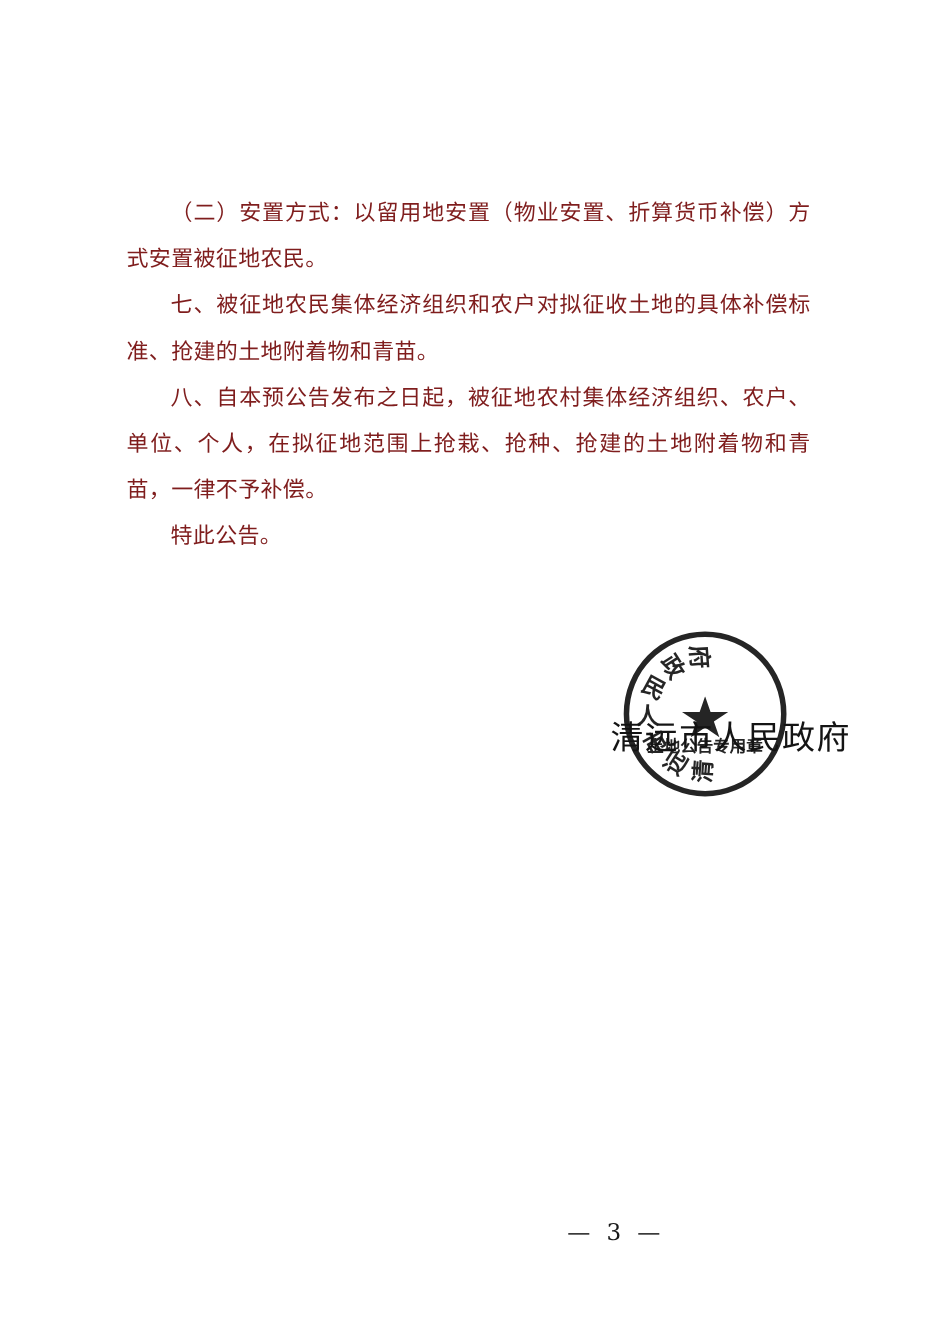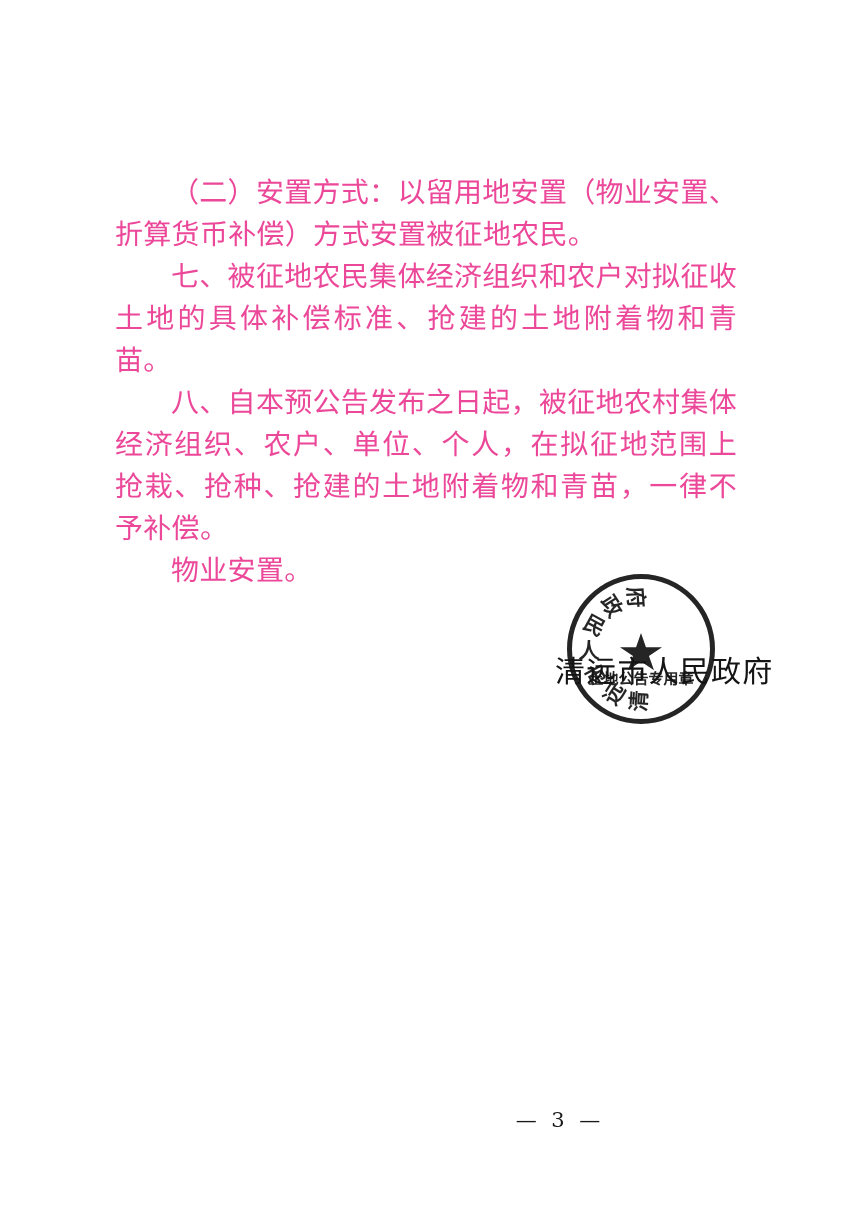--- a/index.html
+++ b/index.html
@@ -19,28 +19,28 @@
   }
 
   
   .body-block {
     position: absolute;
     left: 115px;
     top: 172px;
     width: 622px;
   }
   .para {
-    font-size: 28px;
+    font-size: 20px;
     line-height: 42px;
     text-align: justify;
     text-align-last: left;
     letter-spacing: 0.3px;
     margin: 0;
     text-indent: 2em;
-    color: #ec4899;
+    color: #7f1d1d;
     font-weight: 500;
   }
   .para + .para {
     margin-top: 0;
   }
 
   
   .sign-block {
     position: absolute;
     left: 540px;
@@ -129,21 +129,21 @@
 </style>
 </head>
 <body>
 
 <div class="page">
 
   <div class="body-block">
     <p class="para">（二）安置方式：以留用地安置（物业安置、折算货币补偿）方式安置被征地农民。</p>
     <p class="para">七、被征地农民集体经济组织和农户对拟征收土地的具体补偿标准、抢建的土地附着物和青苗。</p>
     <p class="para">八、自本预公告发布之日起，被征地农村集体经济组织、农户、单位、个人，在拟征地范围上抢栽、抢种、抢建的土地附着物和青苗，一律不予补偿。</p>
-    <p class="para">物业安置。</p>
+    <p class="para">特此公告。</p>
   </div>
 
   <div class="sign-block">
 
     <div class="sign-lines">
       <div class="sign-line">清远市人民政府</div>
     </div>
 
     <div class="seal">
       <div class="seal-star"></div>

